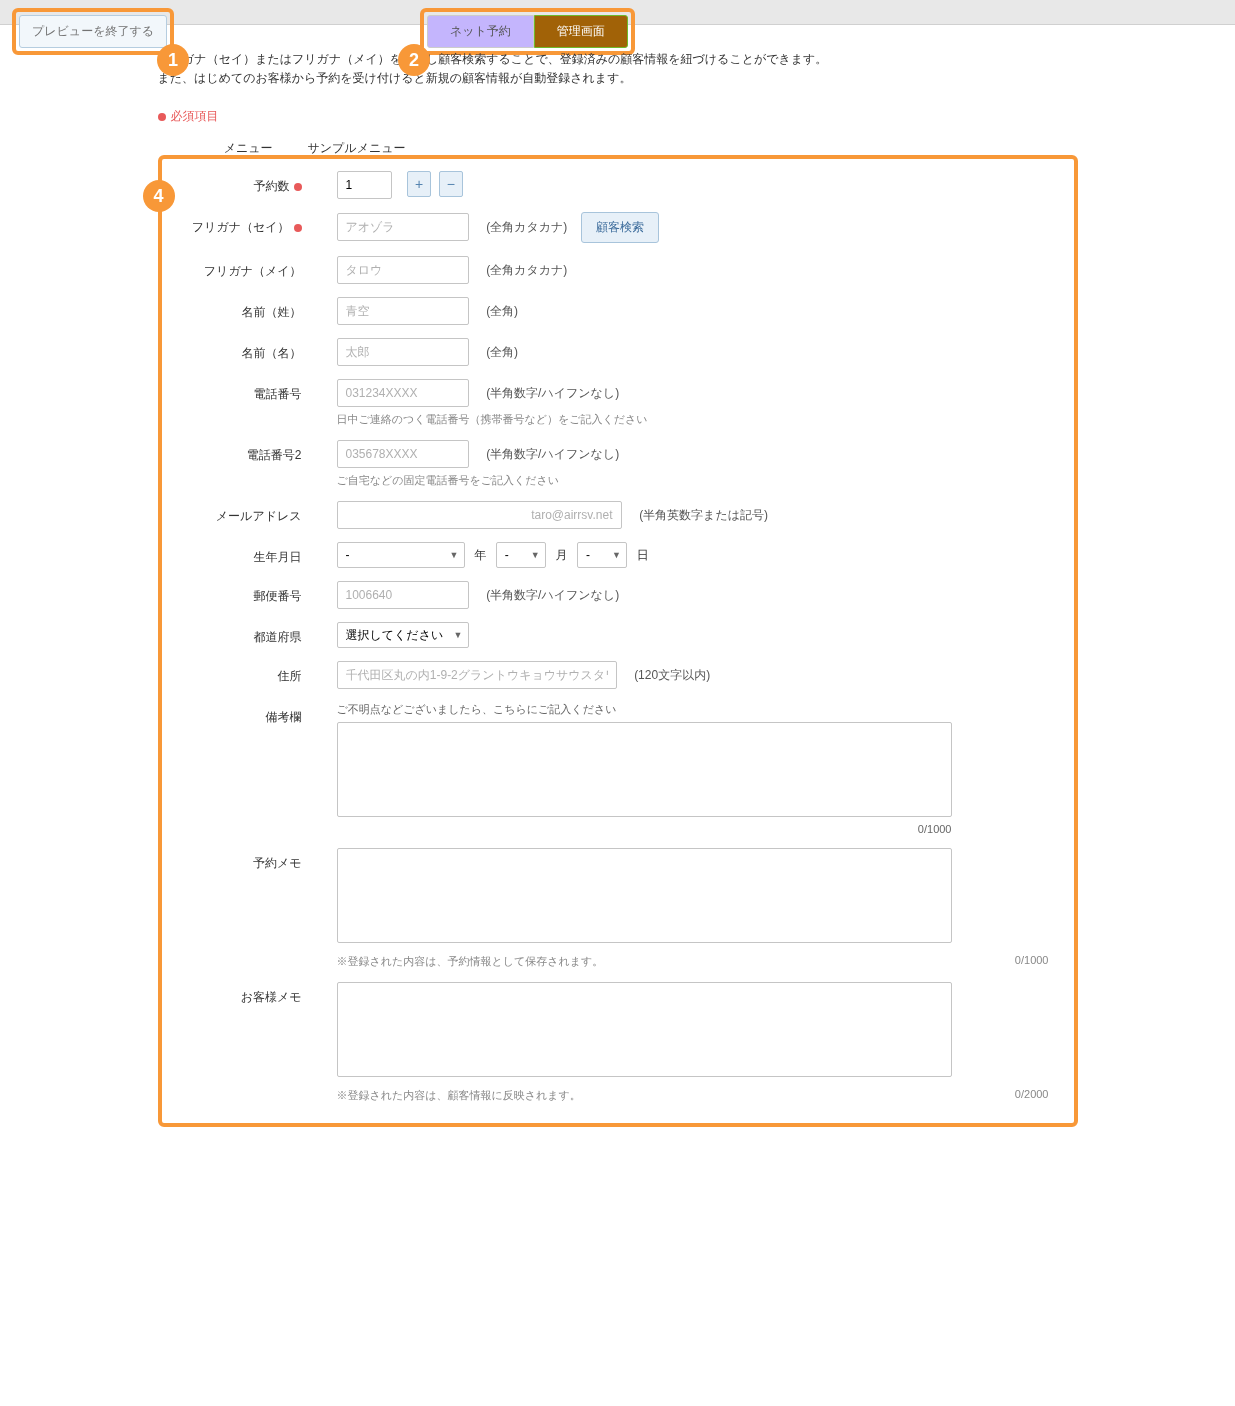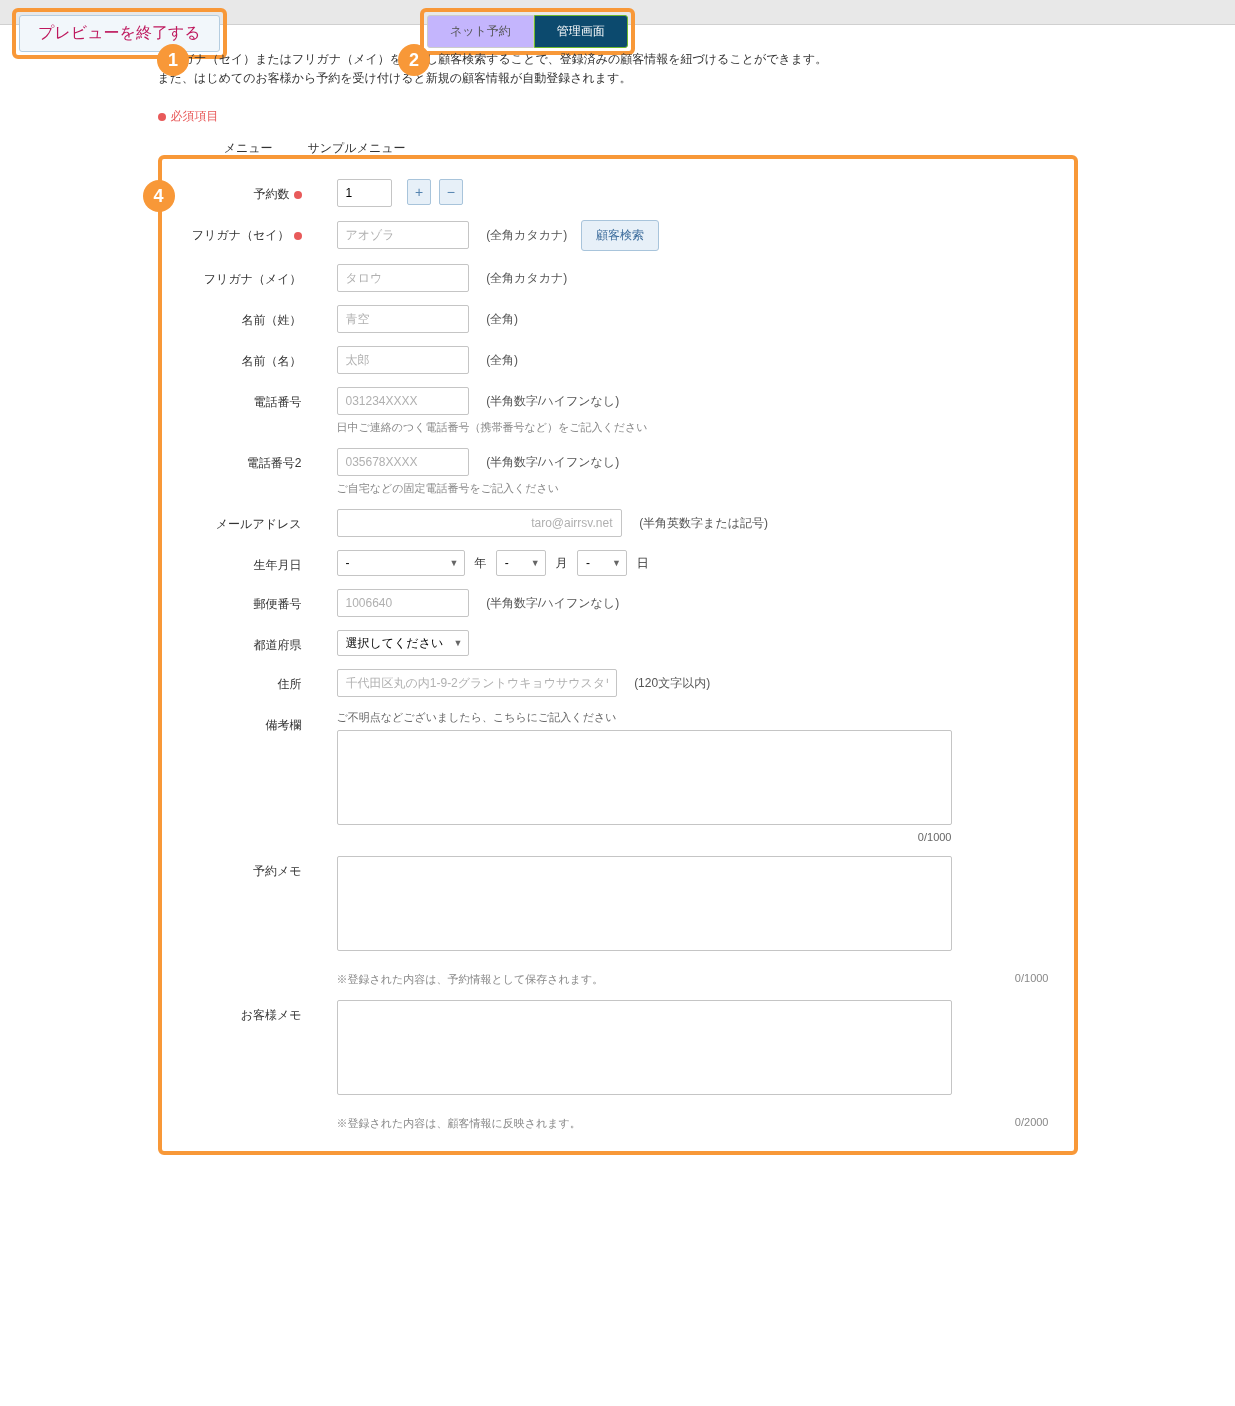--- a/index.html
+++ b/index.html
@@ -23,23 +23,23 @@
       position: absolute;
       left: 12px;
       top: 8px;
       border: 4px solid #f89838;
       border-radius: 6px;
       padding: 3px;
     }
     .end-preview-btn {
       background: #f2f7fb;
       border: 1px solid #b5cde0;
-      color: #be185d;
-      padding: 7px 18px;
-      font-size: 16px;
+      color: #737373;
+      padding: 7px 12px;
+      font-size: 12px;
       border-radius: 3px;
       cursor: pointer;
     }
     .tab-switch-container {
       position: absolute;
       left: 420px;
       top: 8px;
       border: 4px solid #f89838;
       border-radius: 6px;
       padding: 3px;
@@ -50,21 +50,21 @@
       font-size: 12px;
       cursor: pointer;
     }
     .tab-btn.white {
       background: #c4b5fd;
       border: 1px solid #ccc;
       border-radius: 3px 0 0 3px;
       color: #555;
     }
     .tab-btn.green {
-      background: #0c4a6e;
+      background: #a16207;
       border: 1px solid #6fba2c;
       border-radius: 0 3px 3px 0;
       color: #fff;
     }
     .badge {
       position: absolute;
       width: 32px;
       height: 32px;
       background: #f89838;
       border-radius: 50%;
@@ -101,21 +101,21 @@
       width: 8px;
       height: 8px;
       background: #e85a5a;
       border-radius: 50%;
       margin-right: 5px;
       vertical-align: middle;
     }
     .form-box {
       border: 4px solid #f89838;
       border-radius: 6px;
-      padding: 20px 25px 20px 25px;
+      padding: 12px 25px 20px 25px;
       margin-top: -10px;
     }
     .form-row {
       display: flex;
       align-items: flex-start;
       margin-bottom: 13px;
     }
     .form-label {
       width: 130px;
       text-align: right;
@@ -230,21 +230,21 @@
     .counter {
       text-align: right;
       width: 615px;
       font-size: 11px;
       color: #666;
       margin-top: 3px;
     }
     .note-row {
       font-size: 11px;
       color: #888;
-      margin-top: 18px;
+      margin-top: 8px;
     }
     .counter-right {
       float: right;
     }
     .menu-row {
        display: flex;
        margin-bottom: 8px;
     }
     .menu-label {
        width: 130px;

